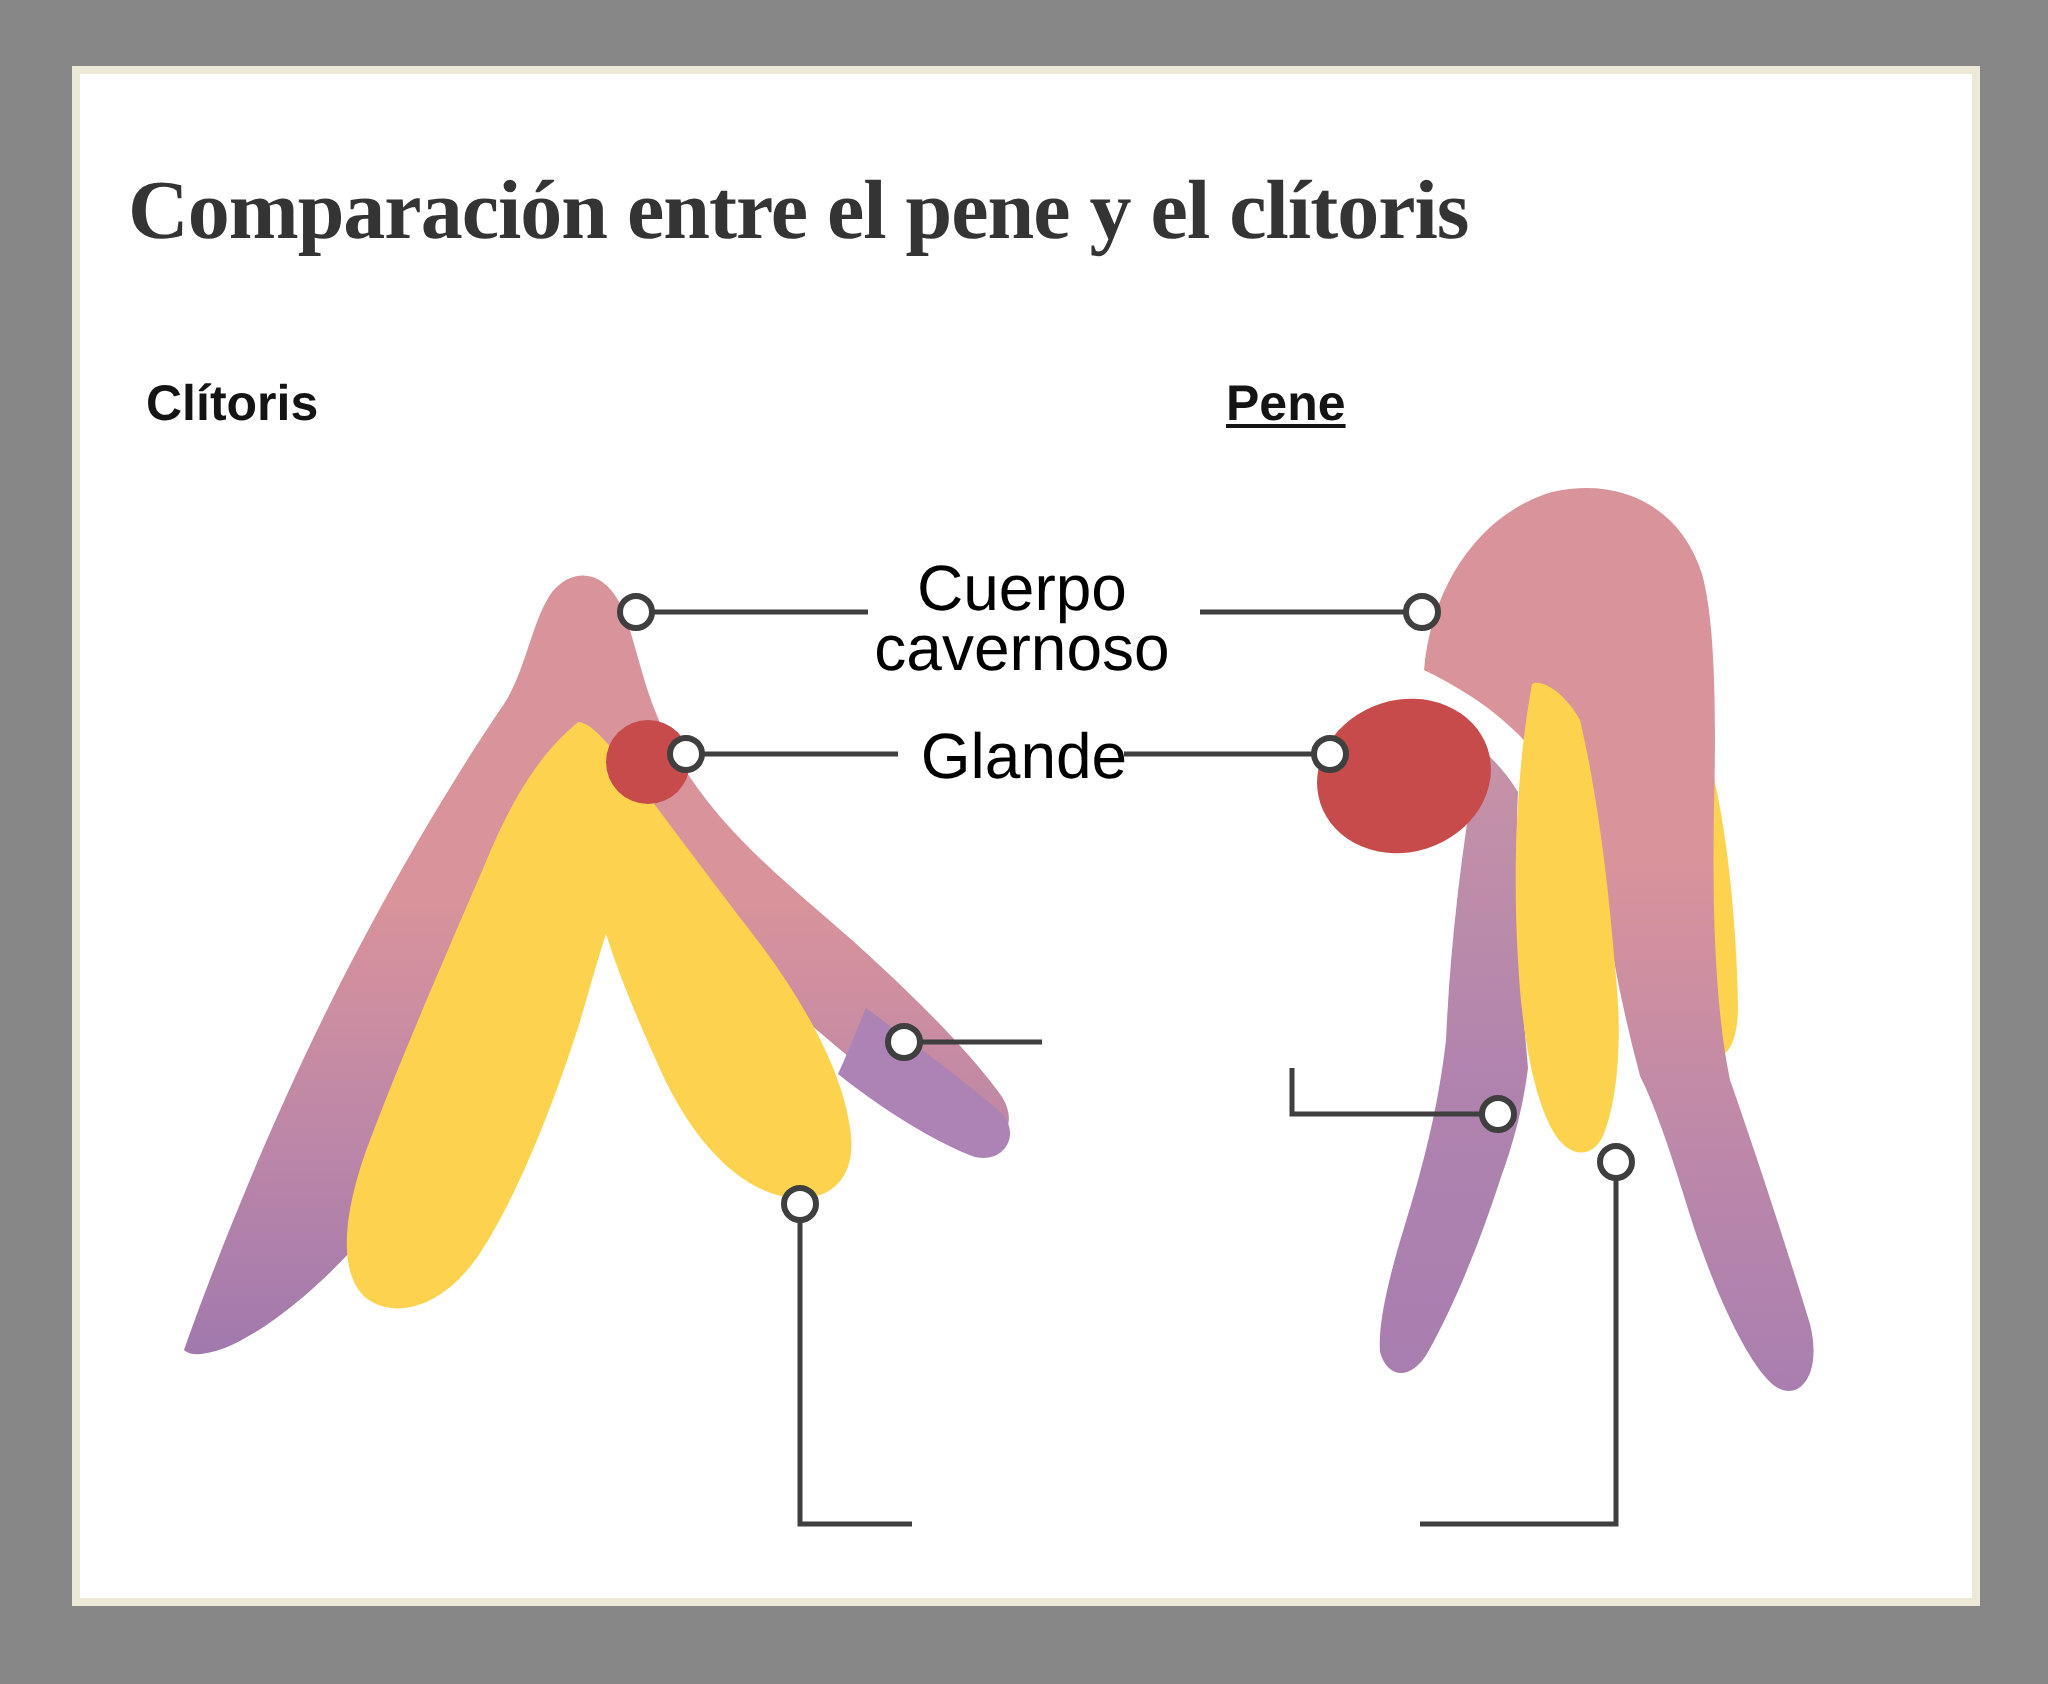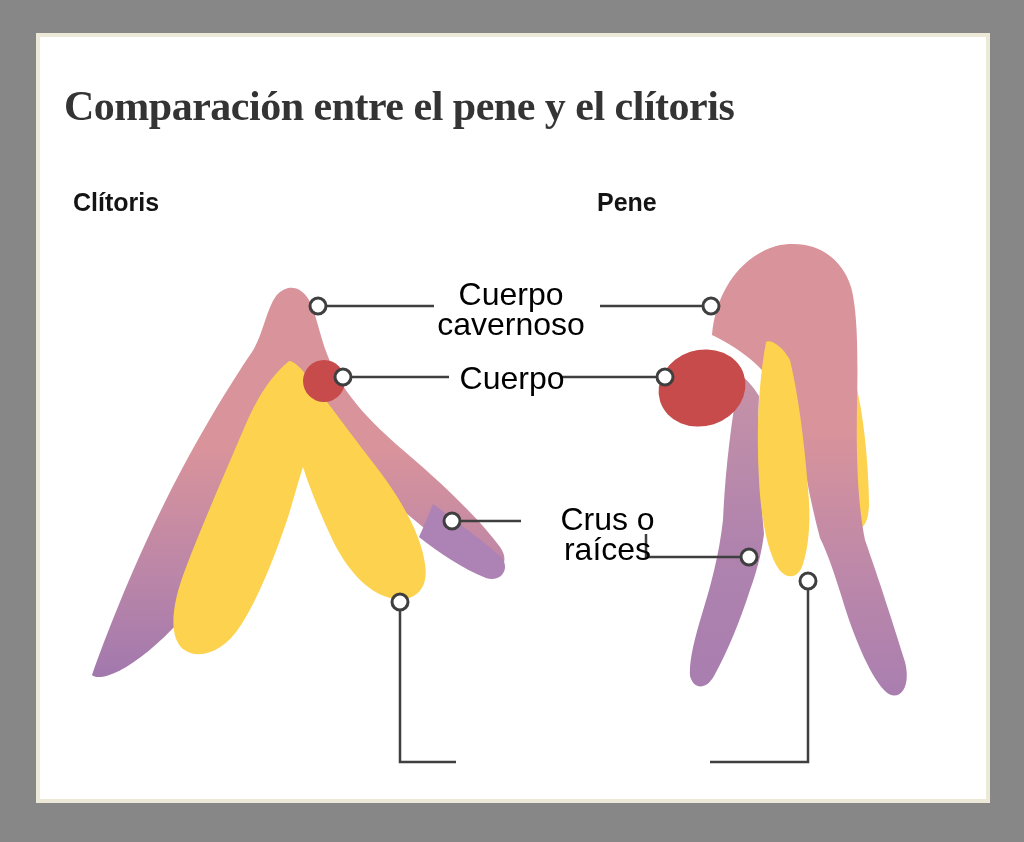--- a/index.html
+++ b/index.html
@@ -17,21 +17,21 @@
   .title{
     position:absolute;left:64px;top:62px;width:850px;
     font-family:"Liberation Serif","DejaVu Serif",serif;
     font-weight:700;font-size:42px;letter-spacing:-0.5px;color:#343434;margin-top:20px;
   }
   .fig-label{
     position:absolute;top:188px;
     font-weight:700;font-size:25px;color:#141414;
   }
   .fig-label.clitoris{left:73px;}
-  .fig-label.pene{left:597px;}
+  .fig-label.pene{left:613px;text-decoration:underline;}
   .callout-label{
     position:absolute;text-align:center;
     font-size:32px;line-height:30px;color:#000000;
   }
   .lbl-cavernoso{left:436px;top:279px;width:150px;}
   .lbl-glande{left:452px;top:363px;width:120px;}
   .lbl-crus{left:525px;top:504px;width:165px;}
   .lbl-esponjoso{left:464px;top:745px;width:230px;}
 </style>
 </head>
@@ -156,16 +156,15 @@
       <circle cx="343" cy="377" r="8"></circle>
       <circle cx="665" cy="377" r="8"></circle>
       <circle cx="452" cy="521" r="8"></circle>
       <circle cx="749" cy="557" r="8"></circle>
       <circle cx="400" cy="602" r="8"></circle>
       <circle cx="808" cy="581" r="8"></circle>
     </g>
   </svg>
 
   <div class="callout-label lbl-cavernoso">Cuerpo cavernoso</div>
-  <div class="callout-label lbl-glande">Cuerpo</div>
-  <div class="callout-label lbl-crus">Crus o raíces</div>
+  <div class="callout-label lbl-glande">Glande</div>
 
 </div>
 
 </body></html>

